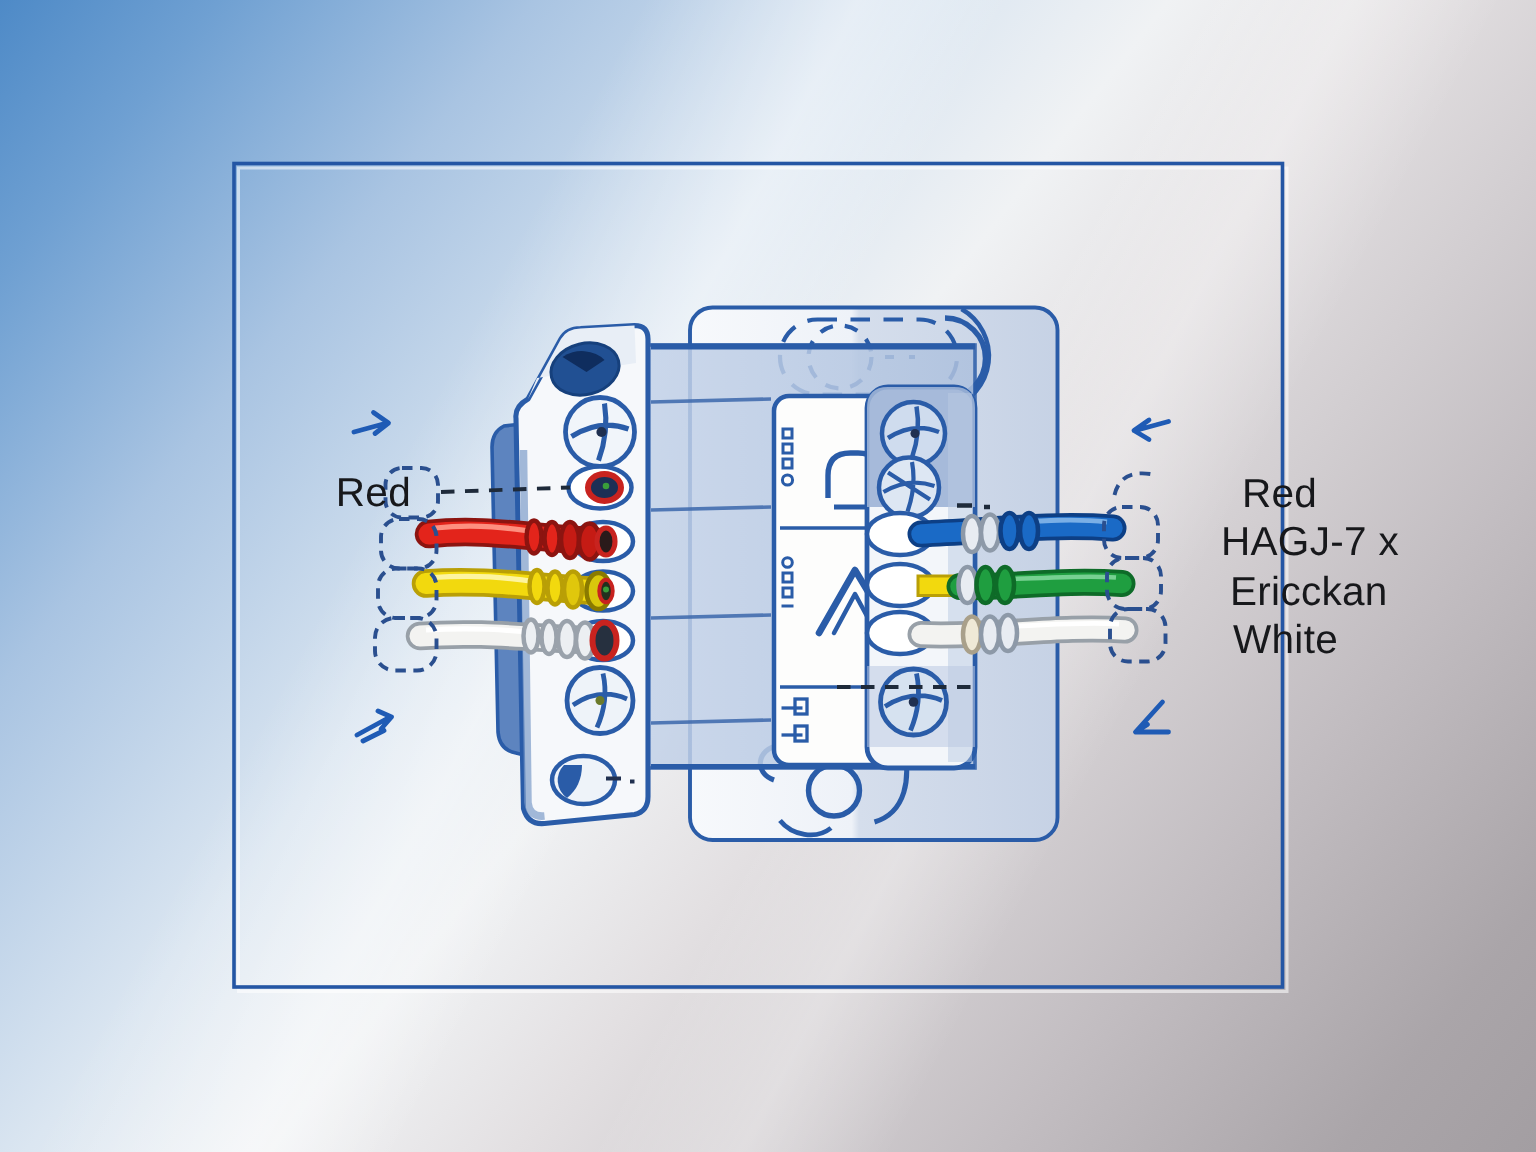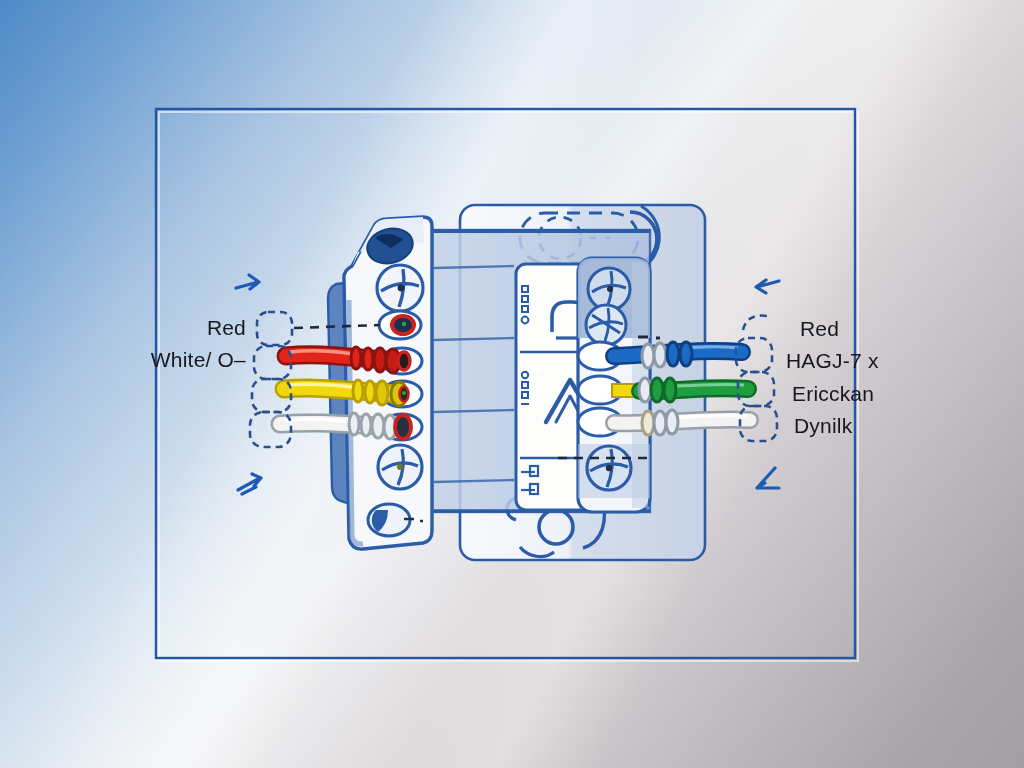--- a/index.html
+++ b/index.html
@@ -7,21 +7,21 @@
     width:1024px;height:768px;overflow:hidden;position:relative;
     font-family:"Liberation Sans","DejaVu Sans",sans-serif;
     background:linear-gradient(128deg,#4e8ac7 0%,#6fa0d2 9%,#a9c4e2 22%,#dbe6f1 38%,#f0f2f4 48%,#e3e0e2 58%,#c2bdc1 78%,#aaa5a9 92%,#a39ea2 100%);
   }
   
   #sheen{
     position:absolute;inset:0;pointer-events:none;
     background:linear-gradient(118deg,rgba(255,255,255,0) 30%,rgba(255,255,255,.45) 40%,rgba(255,255,255,0) 47%,rgba(255,255,255,0) 56%,rgba(255,255,255,.3) 63%,rgba(255,255,255,0) 70%);
   }
   #stage{position:absolute;inset:0;}
-  .lblcol{position:absolute;color:#17181b;font-size:21px;line-height:32.3px;letter-spacing:.2px;}
+  .lblcol{position:absolute;color:#17181b;font-size:27px;line-height:32.3px;letter-spacing:.2px;margin-left:28px;}
   #left-labels{left:118px;top:312px;width:128px;text-align:right;}
   #right-labels{left:786px;top:313px;width:140px;text-align:left;}
   .lbl{white-space:nowrap;}
 </style>
 </head>
 <body>
 
 <div id="sheen"></div>
 
 <div id="stage">
@@ -281,21 +281,20 @@
     <path d="M238 490 L260 478 M252 474 L261 478 L254 486 M242 494 L256 487"></path>
   </g>
   <g stroke="#1f5bb5" stroke-width="3.2" fill="none" stroke-linecap="round" stroke-linejoin="round">
     <path d="M775 468 L757 488 L779 488 M757 488 L765 483"></path>
   </g>
 </svg>
 </div>
 
 <div id="left-labels" class="lblcol">
   <div class="lbl">Red</div>
-  <div class="lbl">White/ O–</div>
 </div>
 
 <div id="right-labels" class="lblcol">
   <div class="lbl" style="padding-left:14px;">Red</div>
   <div class="lbl">HAGJ-7 x</div>
   <div class="lbl" style="padding-left:6px;">Ericckan</div>
-  <div class="lbl" style="padding-left:8px;">Dynilk</div>
+  <div class="lbl" style="padding-left:8px;">White</div>
 </div>
 
 </body></html>

